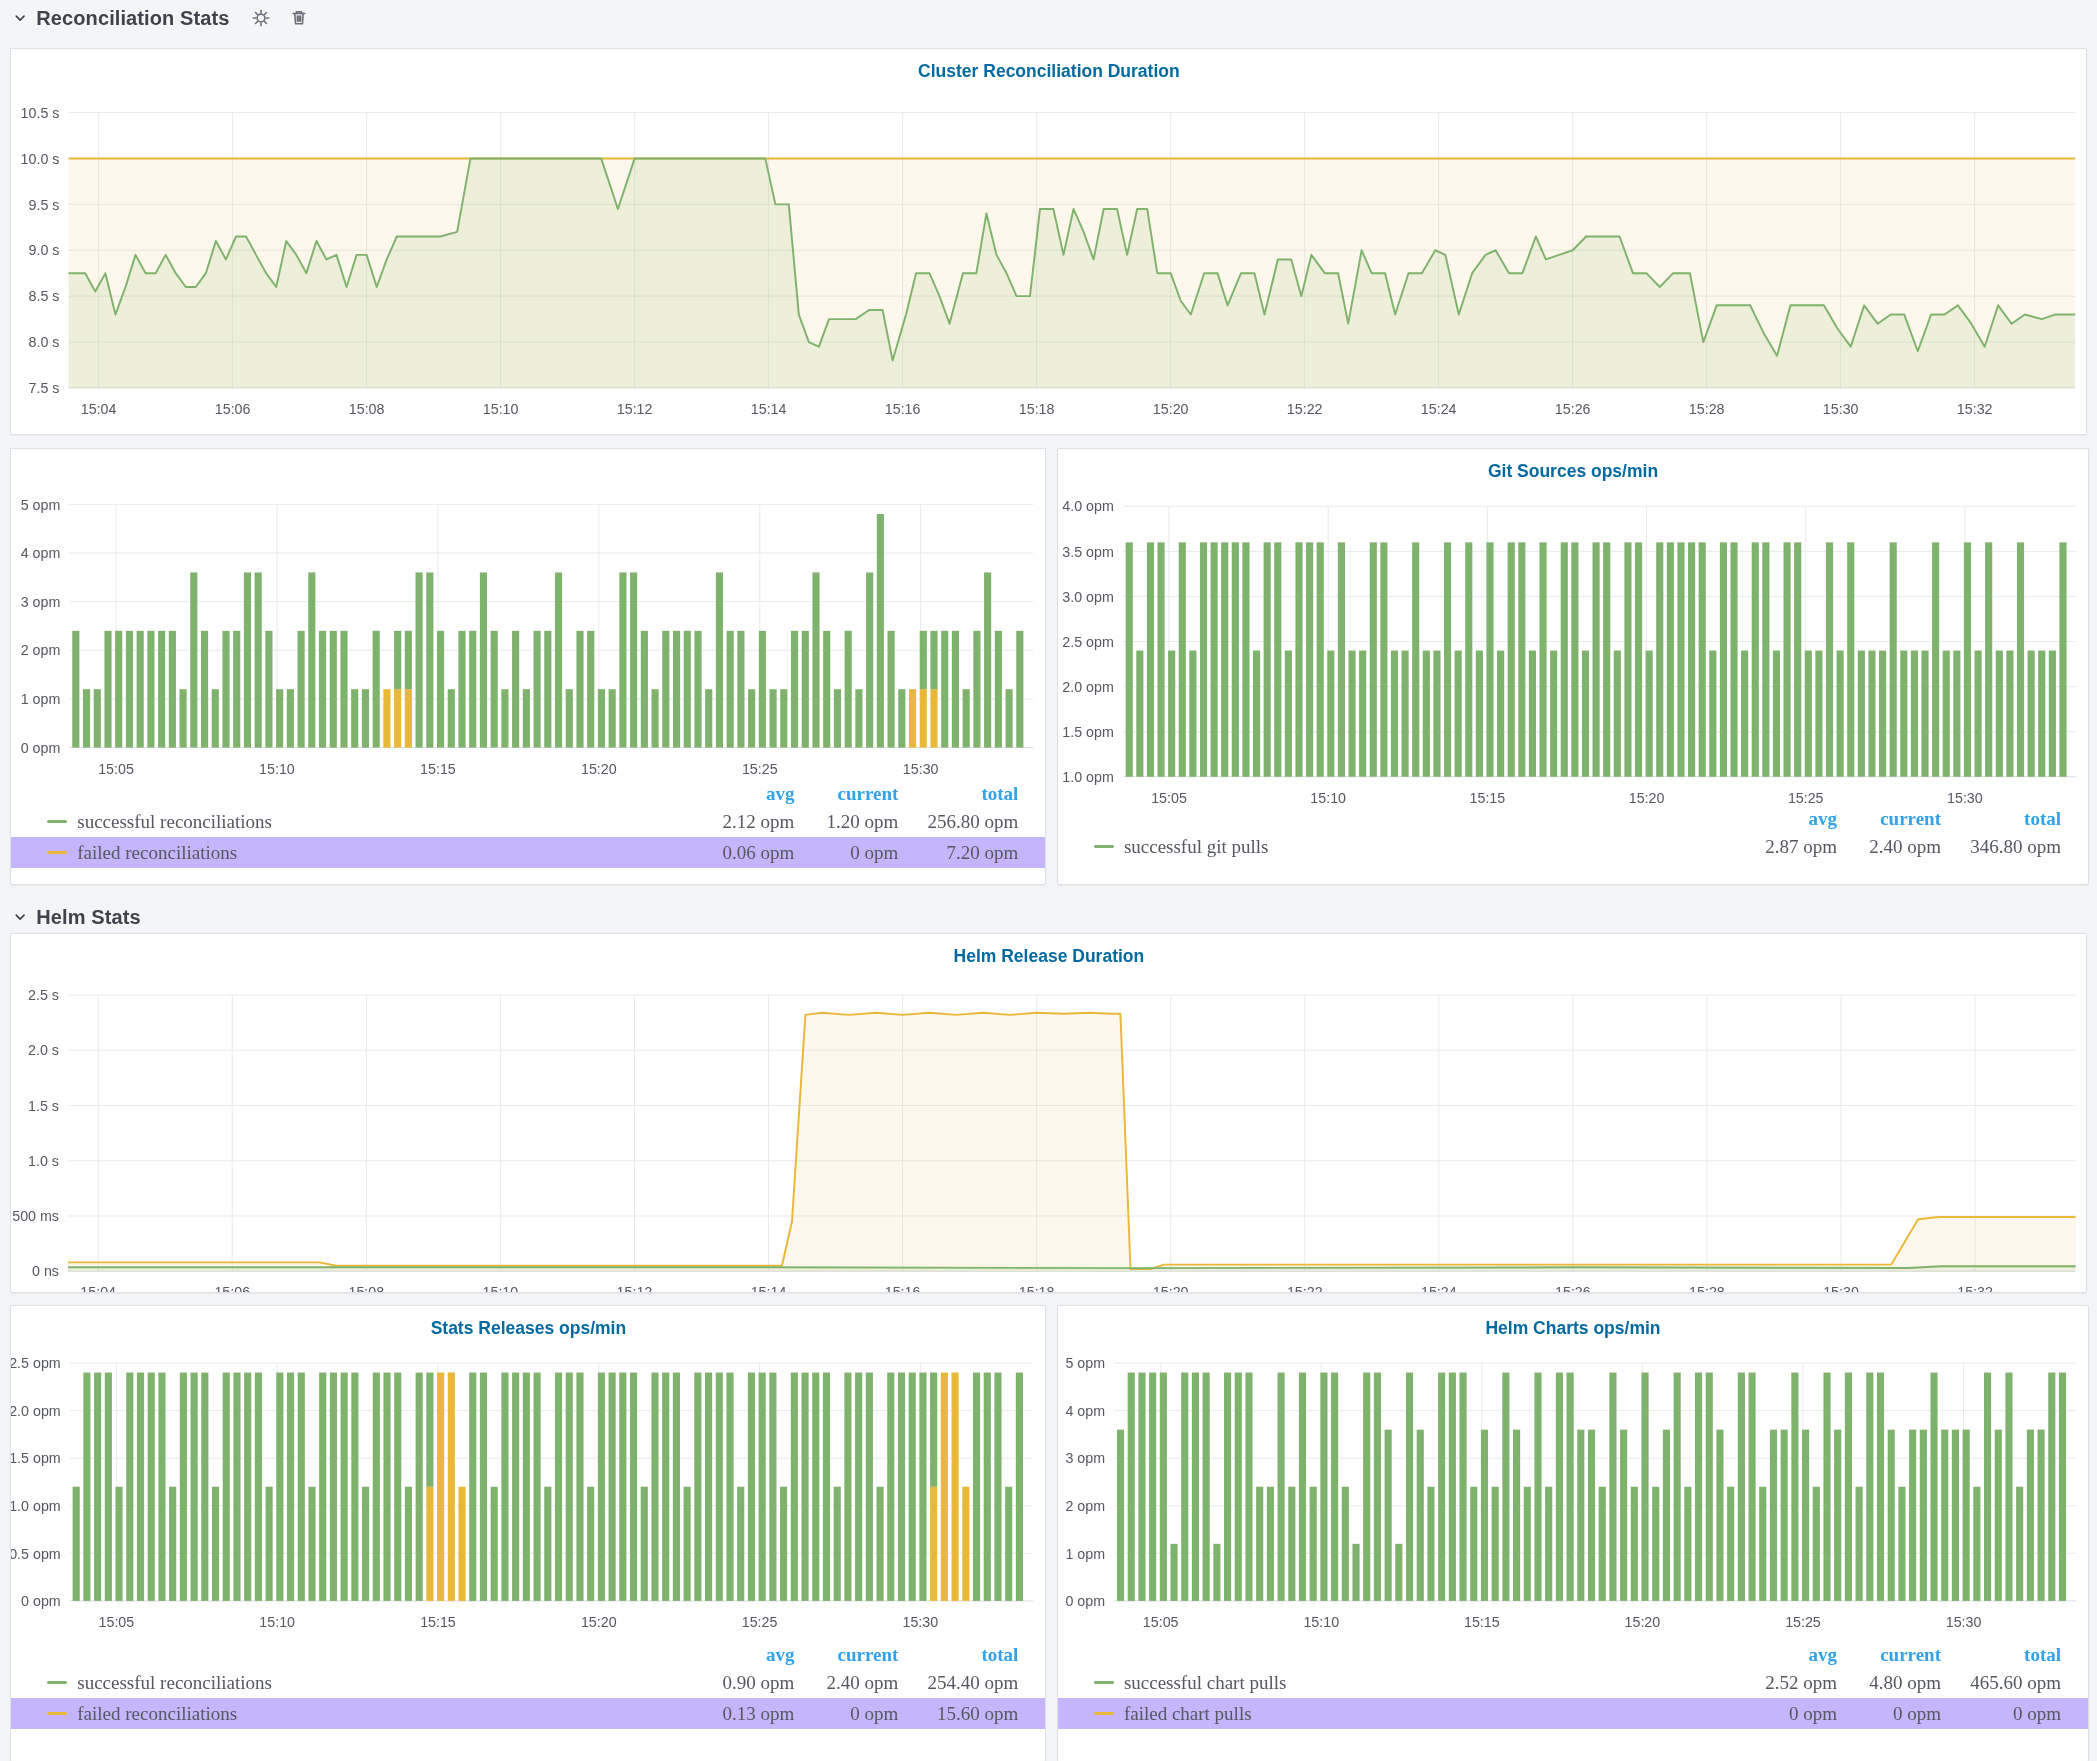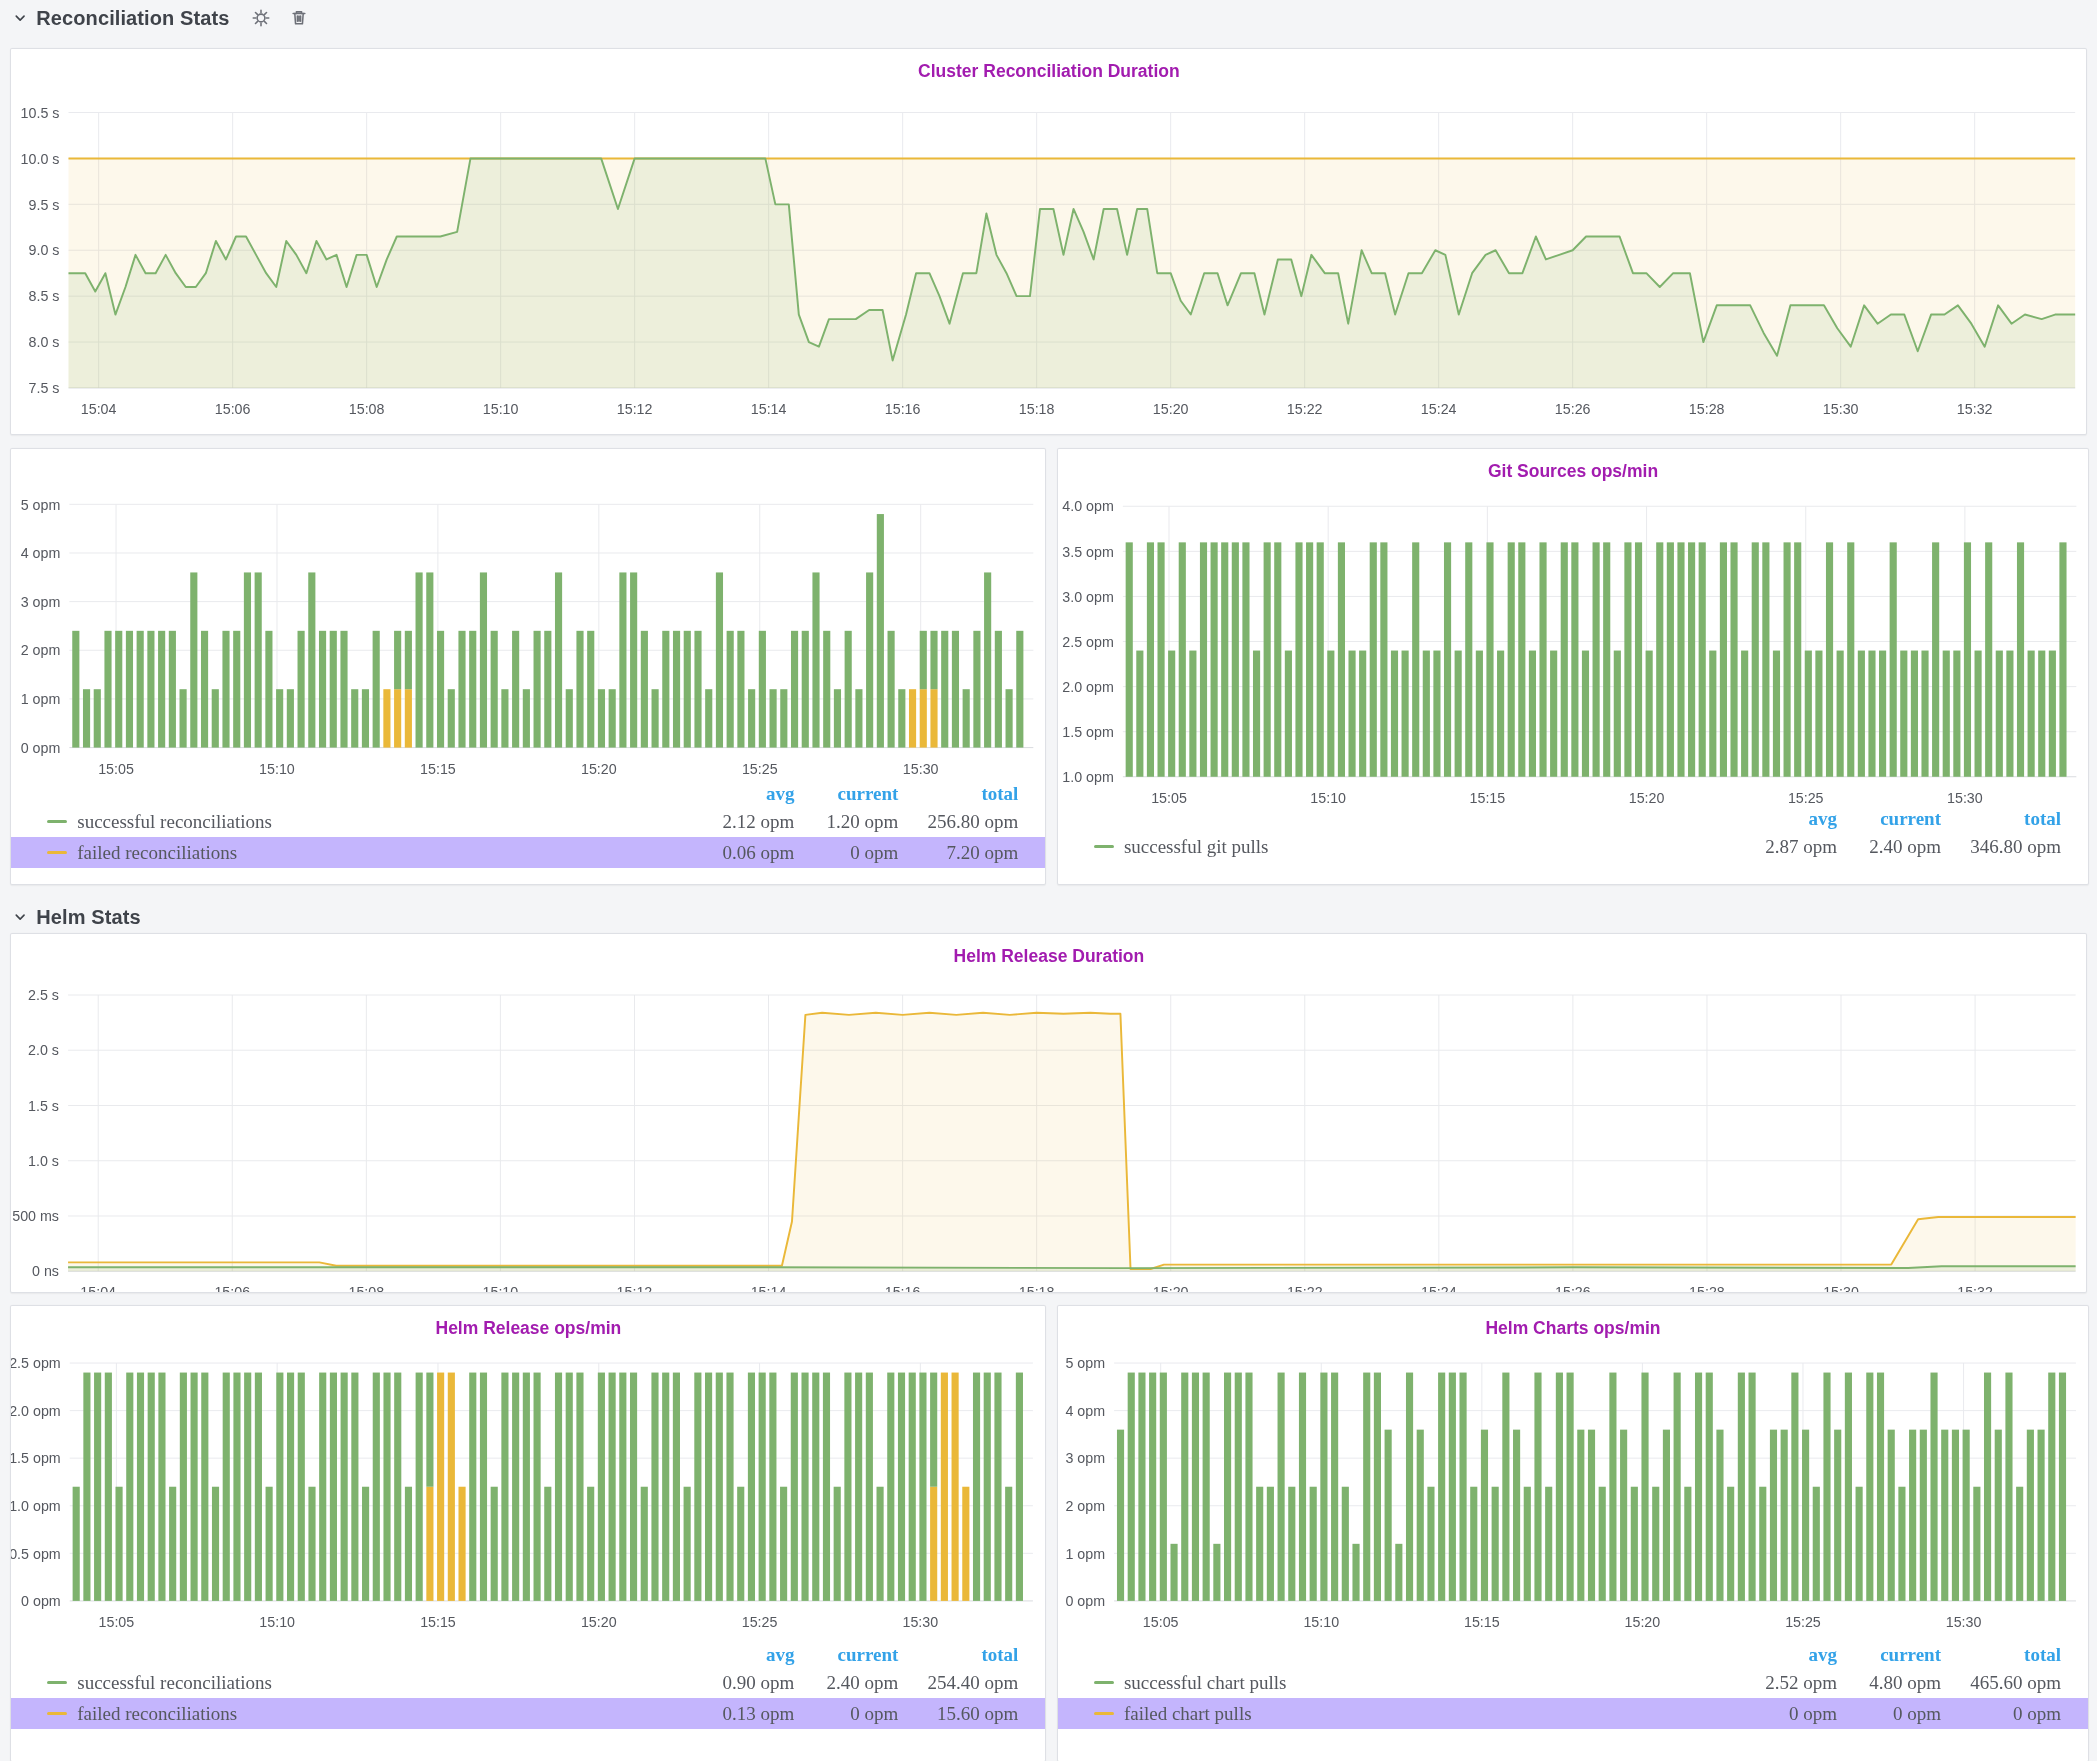--- a/index.html
+++ b/index.html
@@ -1,21 +1,21 @@
 <!DOCTYPE html>
 <html style="font-size:10.4px"><head>
 <meta charset="utf-8">
 <style>
   html,body{margin:0;padding:0;background:#f4f5f7;font-family:"Liberation Sans",sans-serif;}
   #page{position:relative;width:2097px;height:1761px;background:#f4f5f7;overflow:hidden;}
   .section-header{position:absolute;display:flex;align-items:center;gap:9px;height:28.5px;color:#3f434a;cursor:pointer;}
   .section-title{font-size:20px;font-weight:700;letter-spacing:0.1px;}
   .sec-icon{display:flex;align-items:center;justify-content:center;}
   .panel{position:absolute;background:#ffffff;border:0.6px solid #dee0e5;border-radius:1.9px;box-shadow:0 0.6px 1.3px rgba(0,0,0,0.05);}
-  .panel-title{position:absolute;top:11.7px;left:0;right:0;text-align:center;font-size:17.5px;font-weight:600;color:#a21caf;margin:0;z-index:2;}
+  .panel-title{position:absolute;top:11.7px;left:0;right:0;text-align:center;font-size:17.5px;font-weight:600;color:#0369a1;margin:0;z-index:2;}
   svg.chart{position:absolute;left:0;top:0;width:100%;height:100%;}
   svg text{font-family:"Liberation Sans",sans-serif;}
   .tick-label{fill:#55585f;font-size:22px;}
   .legend{position:absolute;left:0;right:0;font-size:19px;color:#55585f;z-index:3;font-family:Liberation Serif, serif;}
   .legend-head{display:flex;justify-content:flex-end;align-items:center;height:25px;padding-right:27px;font-weight:700;}
   .legend-head .lcol{cursor:pointer;}
   .legend-row{display:flex;align-items:center;height:31px;padding:0 27px 0 36px;}
   .legend-row.alt{background:#c4b5fd;}
   .dash{width:19.5px;height:3.2px;border-radius:1.9px;flex:0 0 auto;}
   .lname{flex:1;padding-left:10.4px;cursor:pointer;}
@@ -439,21 +439,21 @@
         <text x="2822.196994991653" y="560" text-anchor="middle" class="tick-label">15:30</text>
         <text x="3028.9415692821367" y="560" text-anchor="middle" class="tick-label">15:32</text>
         <path d="M 88.0 520 L 88.0 506.4 L 475.6 506.4 L 501.5 511.5 L 1188.9 511.5 L 1204.4 443.3 L 1225.1 124.7 L 1250.9 121.3 L 1292.3 124.7 L 1333.6 121.3 L 1375.0 124.7 L 1416.3 121.3 L 1457.7 124.7 L 1499.0 121.3 L 1540.4 124.7 L 1581.7 121.3 L 1623.1 123.0 L 1664.4 121.3 L 1695.4 123.0 L 1710.9 123.0 L 1726.5 516.6 L 1757.5 516.6 L 1778.1 509.8 L 2899.7 509.8 L 2941.1 439.9 L 2972.1 436.5 L 3184.0 436.5 L 3184.0 520 Z" fill="#EAB839" fill-opacity="0.1"></path>
         <path d="M 88.0 506.4 L 475.6 506.4 L 501.5 511.5 L 1188.9 511.5 L 1204.4 443.3 L 1225.1 124.7 L 1250.9 121.3 L 1292.3 124.7 L 1333.6 121.3 L 1375.0 124.7 L 1416.3 121.3 L 1457.7 124.7 L 1499.0 121.3 L 1540.4 124.7 L 1581.7 121.3 L 1623.1 123.0 L 1664.4 121.3 L 1695.4 123.0 L 1710.9 123.0 L 1726.5 516.6 L 1757.5 516.6 L 1778.1 509.8 L 2899.7 509.8 L 2941.1 439.9 L 2972.1 436.5 L 3184.0 436.5" fill="none" stroke="#EAB839" stroke-width="3" stroke-linejoin="round"></path>
         <path d="M 88.0 520 L 88.0 514.0 L 1168.2 514.0 L 1716.1 515.2 L 2408.7 514.0 L 2925.6 514.9 L 2977.3 512.3 L 3184.0 512.3 L 3184.0 520 Z" fill="#7EB26D" fill-opacity="0.12"></path>
         <path d="M 88.0 514.0 L 1168.2 514.0 L 1716.1 515.2 L 2408.7 514.0 L 2925.6 514.9 L 2977.3 512.3 L 3184.0 512.3" fill="none" stroke="#7EB26D" stroke-width="3" stroke-linejoin="round"></path>
       </svg>
   </section>
 
   <section class="panel" style="left:10.4px;top:1305px;width:1034px;height:455px;">
-    <h2 class="panel-title">Helm Release ops/min</h2>
+    <h2 class="panel-title">Stats Releases ops/min</h2>
     <svg class="chart" id="chart-4" viewBox="0 0 1594 702">
         <line x1="161.9432387312187" x2="161.9432387312187" y1="88" y2="455" stroke="#e8e9ed" stroke-width="1.5"></line>
         <line x1="410.02337228714526" x2="410.02337228714526" y1="88" y2="455" stroke="#e8e9ed" stroke-width="1.5"></line>
         <line x1="658.1035058430717" x2="658.1035058430717" y1="88" y2="455" stroke="#e8e9ed" stroke-width="1.5"></line>
         <line x1="906.1836393989984" x2="906.1836393989984" y1="88" y2="455" stroke="#e8e9ed" stroke-width="1.5"></line>
         <line x1="1154.263772954925" x2="1154.263772954925" y1="88" y2="455" stroke="#e8e9ed" stroke-width="1.5"></line>
         <line x1="1402.3439065108514" x2="1402.3439065108514" y1="88" y2="455" stroke="#e8e9ed" stroke-width="1.5"></line>
         <line x1="90" x2="1576" y1="88" y2="88" stroke="#e8e9ed" stroke-width="1.5"></line>
         <text x="76" y="96" text-anchor="end" class="tick-label">2.5 opm</text>
         <line x1="90" x2="1576" y1="161.4" y2="161.4" stroke="#e8e9ed" stroke-width="1.5"></line>

